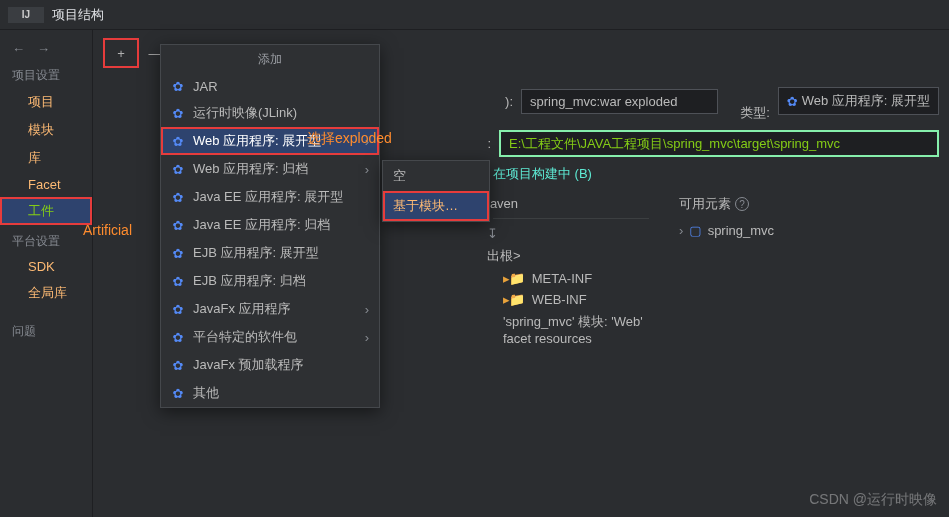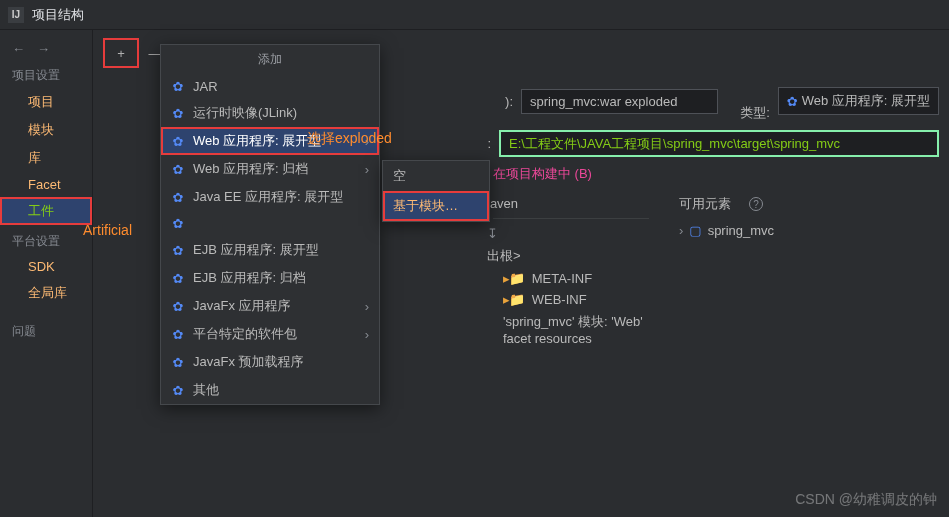--- a/index.html
+++ b/index.html
@@ -1,44 +1,44 @@
 <!DOCTYPE html>
 <html><head>
 <meta charset="utf-8">
 <style>
 * { margin: 0; padding: 0; box-sizing: border-box; font-family: "Microsoft YaHei", sans-serif; font-size: 13px; }
 body { background: #2b2d30; color: #bababa; width: 949px; height: 517px; overflow: hidden; position: relative; }
 .title-bar { height: 30px; display: flex; align-items: center; padding: 0 8px; background: #2b2d30; border-bottom: 1px solid #1e1f22; }
-.title-bar .logo { width: 16px; height: 16px; background: #3a3d41; display: inline-flex; align-items: center; justify-content: center; color: #ccc; font-size: 10px; font-weight: bold; }
+.title-bar .logo { width: 36px; height: 16px; background: #3a3d41; display: inline-flex; align-items: center; justify-content: center; color: #ccc; font-size: 10px; font-weight: bold; }
 .title-bar .title { margin-left: 8px; color: #dfe1e5; }
 .main { display: flex; height: calc(100% - 30px); }
 .sidebar { width: 150px; background: #2b2d30; border-right: 1px solid #1e1f22; padding-top: 6px; }
 .nav-row { display: flex; align-items: center; gap: 12px; padding: 4px 12px; color: #868a91; }
 .nav-arrow { cursor: pointer; user-select: none; }
 .section-label { padding: 8px 12px 4px 12px; color: #868a91; font-size: 12px; }
 .side-item { padding: 5px 12px 5px 28px; color: #fdba74; cursor: pointer; }
 .side-item.selected { background: #2e436e; color: #84cc16; border: 2px solid #e63c3c; padding: 3px 10px 3px 26px; }
 .content { flex: 1; position: relative; background: #2b2d30; }
 .toolbar { display: flex; align-items: center; gap: 6px; padding: 8px 10px; }
 .toolbar .tool-btn { width: 20px; height: 20px; display: inline-flex; align-items: center; justify-content: center; cursor: pointer; color: #b0b0b0; }
 .toolbar .plus-box { border: 2px solid #e63c3c; padding: 3px 6px; display: inline-flex; }
 .field-row { display: flex; align-items: center; gap: 8px; padding: 4px 10px; }
 .field-label { color: #bababa; min-width: 40px; text-align: right; }
 .text-input { background: #1e1f22; border: 1px solid #4e5157; padding: 4px 8px; color: #bababa; flex: 1; max-width: 330px; }
 .type-label { margin-left: 14px; color: #bababa; margin-top: 24px; }
 .type-chip { background: #1e1f22; border: 1px solid #4e5157; padding: 4px 8px; display: flex; align-items: center; gap: 4px; color: #bababa; }
 .type-chip .icon { color: #548af7; }
 .dir-input { background: #1e1f22; border: 2px solid #86efac; padding: 4px 8px; color: #84cc16; width: 440px; }
-.build-row { padding: 4px 10px 4px 60px; color: #ec4899; }
+.build-row { padding: 4px 10px 4px 60px; color: #5eead4; }
 .lower { display: flex; padding: 6px 10px; gap: 20px; }
 .tree { flex: 1; color: #bababa; }
 .tree-row { padding: 3px 4px; display: flex; align-items: center; gap: 6px; }
 .tree-indent-1 { padding-left: 20px; }
 .avail { width: 260px; }
-.avail-header { display: flex; align-items: center; gap: 18px; padding: 2px 0 6px 0; color: #bababa; }
+.avail-header { display: flex; align-items: center; gap: 4px; padding: 2px 0 6px 0; color: #bababa; }
 .avail-item { display: flex; align-items: center; gap: 6px; padding: 4px 0; }
 .folder-icon { color: #e8a23b; }
 .dropdown { position: absolute; left: 160px; top: 44px; width: 220px; background: #2e3033; border: 1px solid #45484c; box-shadow: 0 4px 16px rgba(0,0,0,0.5); z-index: 10; }
 .dropdown-title { text-align: center; padding: 6px 0; color: #9da0a6; font-size: 12px; }
 .dd-item { display: flex; align-items: center; gap: 8px; padding: 5px 10px; color: #bababa; cursor: pointer; position: relative; }
 .dd-item .chev { margin-left: auto; color: #868a91; }
 .dd-item .dd-icon { color: #548af7; width: 14px; display: inline-flex; justify-content: center; }
 .dd-item.selected { background: #2e436e; color: #fff; }
 .dd-item.boxed { border: 2px solid #e63c3c; padding: 3px 8px; }
 .submenu { position: absolute; left: 382px; top: 160px; width: 108px; background: #2e3033; border: 1px solid #45484c; box-shadow: 0 4px 16px rgba(0,0,0,0.5); z-index: 11; }
@@ -166,20 +166,21 @@
         <span class="dd-icon">✿</span>
         <span>Web 应用程序: 归档</span>
         <span class="chev">›</span>
       </div>
       <div class="dd-item">
         <span class="dd-icon">✿</span>
         <span>Java EE 应用程序: 展开型</span>
       </div>
       <div class="dd-item">
         <span class="dd-icon">✿</span>
+        <span>Java EE 应用程序: 归档</span>
       </div>
       <div class="dd-item">
         <span class="dd-icon">✿</span>
         <span>EJB 应用程序: 展开型</span>
       </div>
       <div class="dd-item">
         <span class="dd-icon">✿</span>
         <span>EJB 应用程序: 归档</span>
       </div>
       <div class="dd-item">
@@ -205,13 +206,13 @@
 
 <div class="submenu">
   <div id="sm-items">
       <div class="sm-item">空</div>
       <div class="sm-item selected">基于模块…</div>
     </div>
 </div>
 
 <div class="anno anno1">选择exploded</div>
 <div class="anno anno2">Artificial</div>
-<div class="watermark">CSDN @幼稚调皮的钟</div>
+<div class="watermark">CSDN @运行时映像</div>
 
 </body></html>

